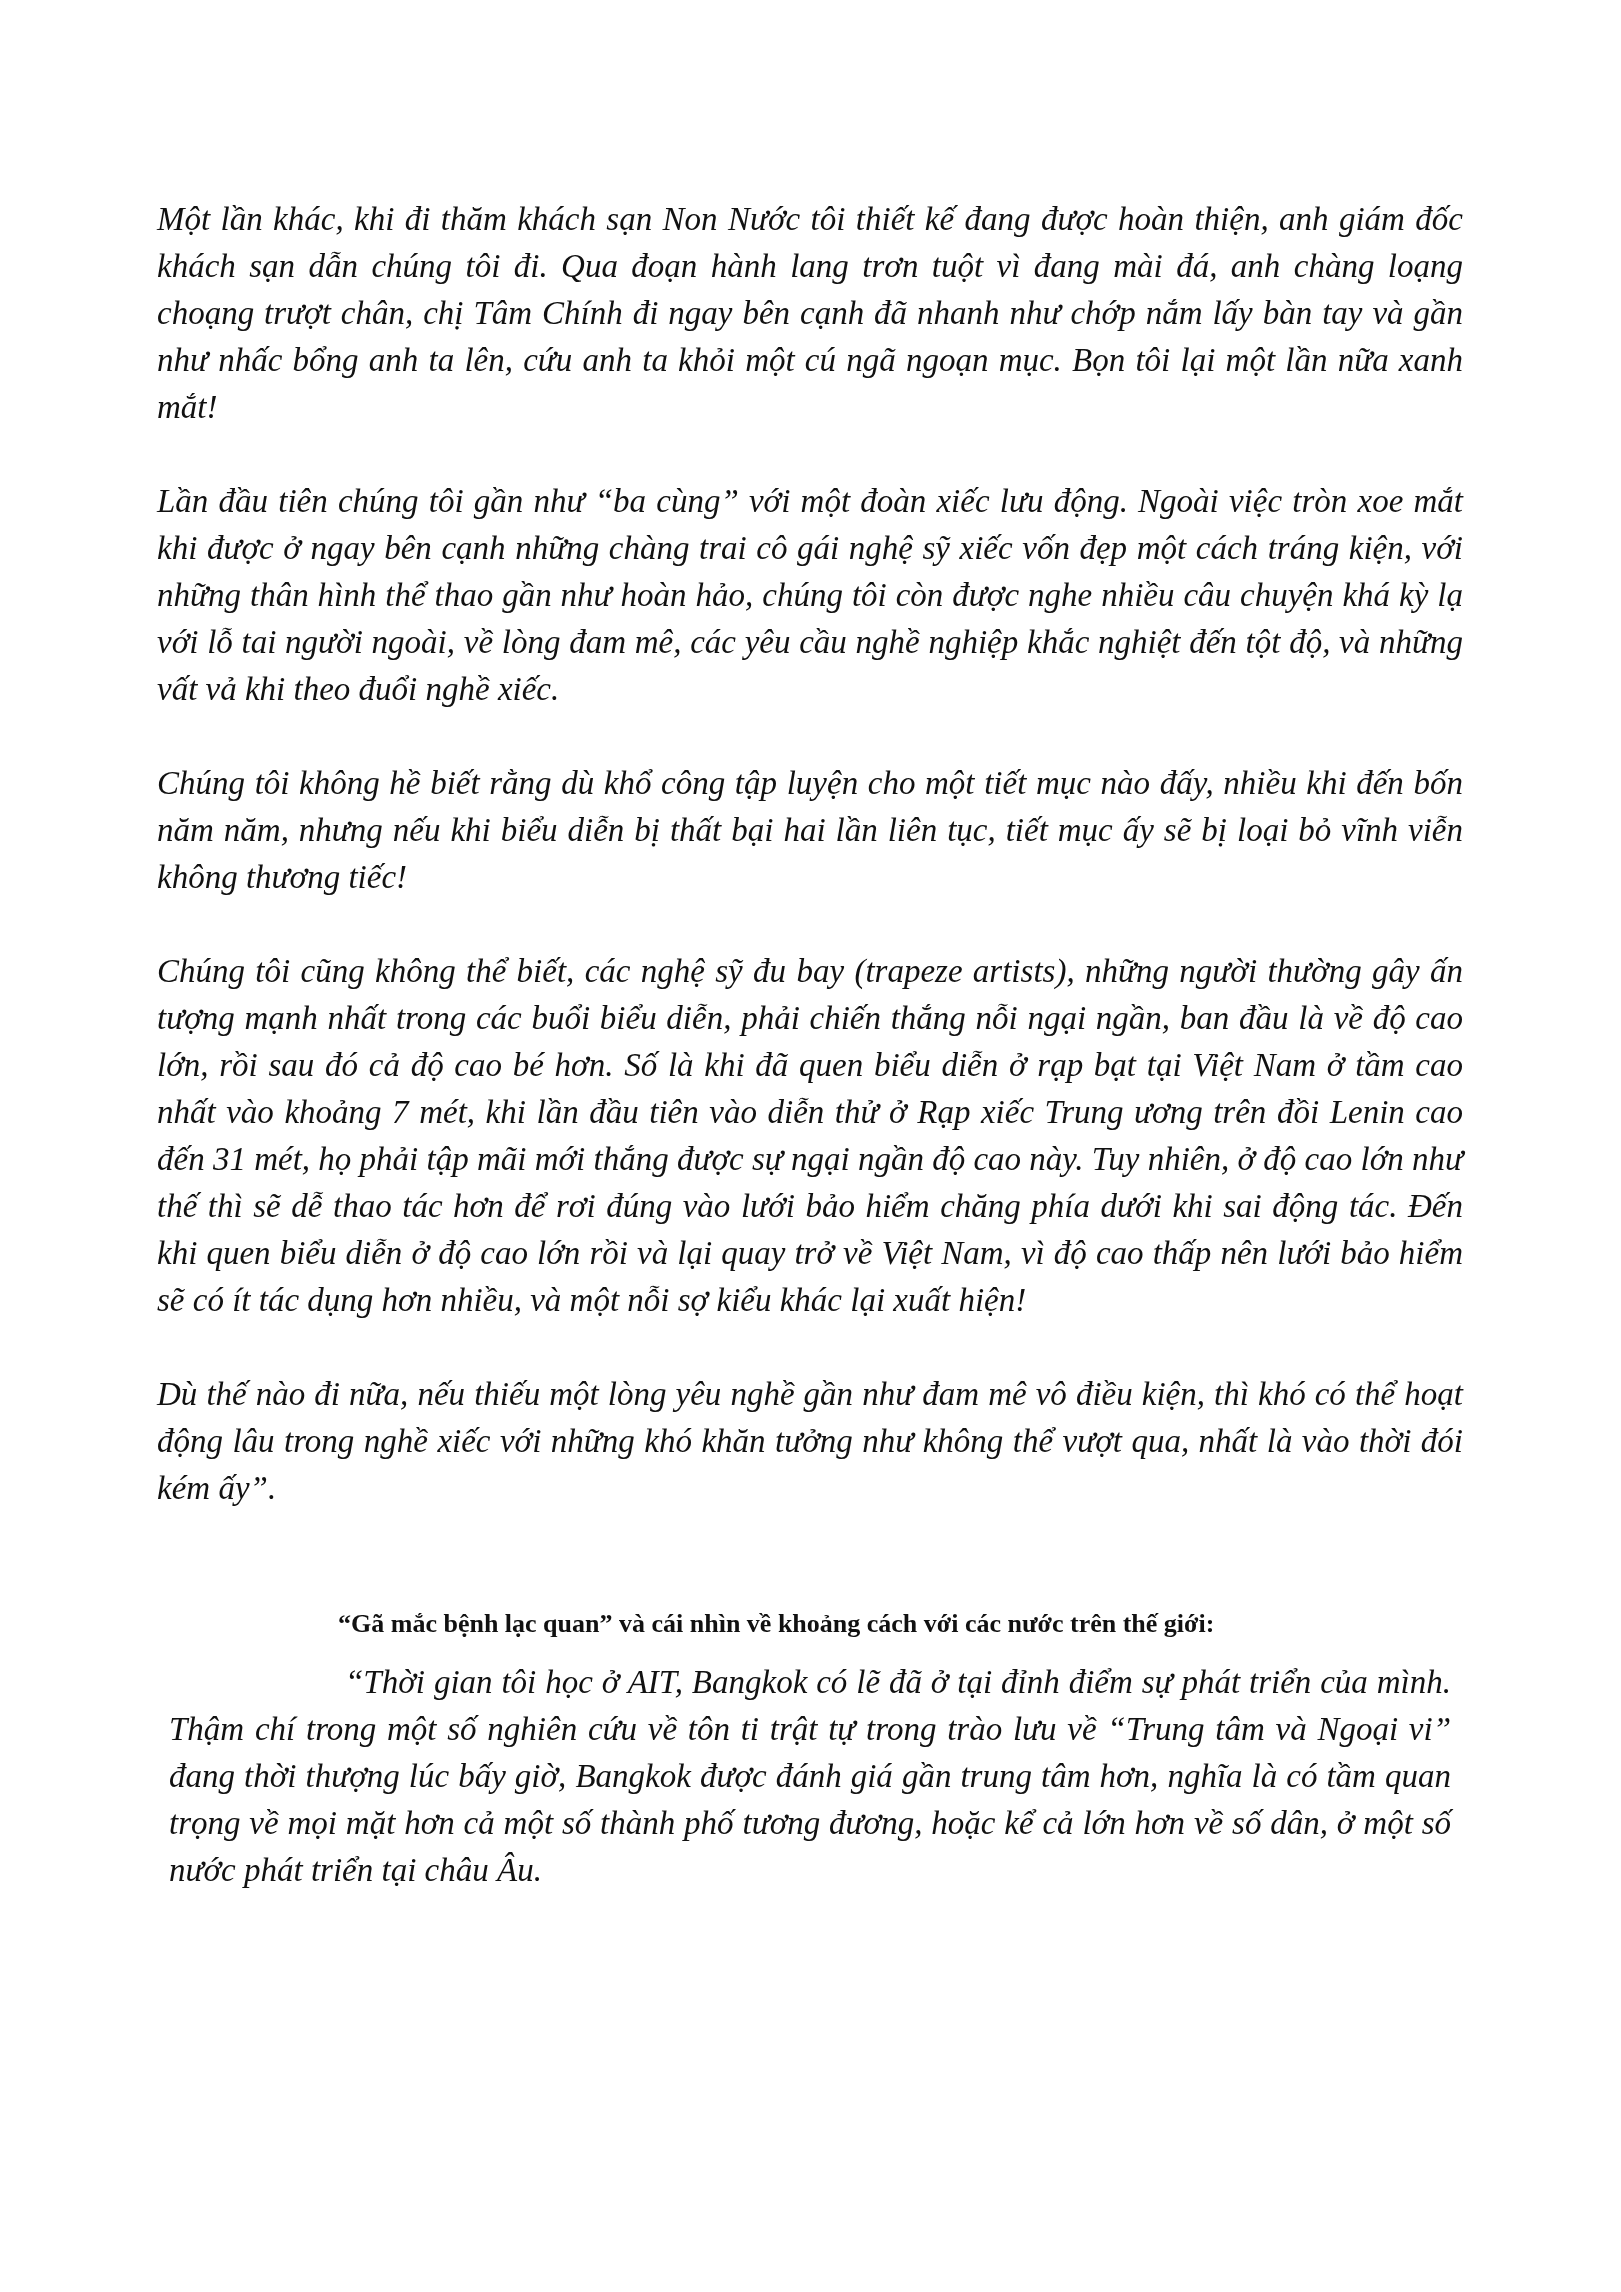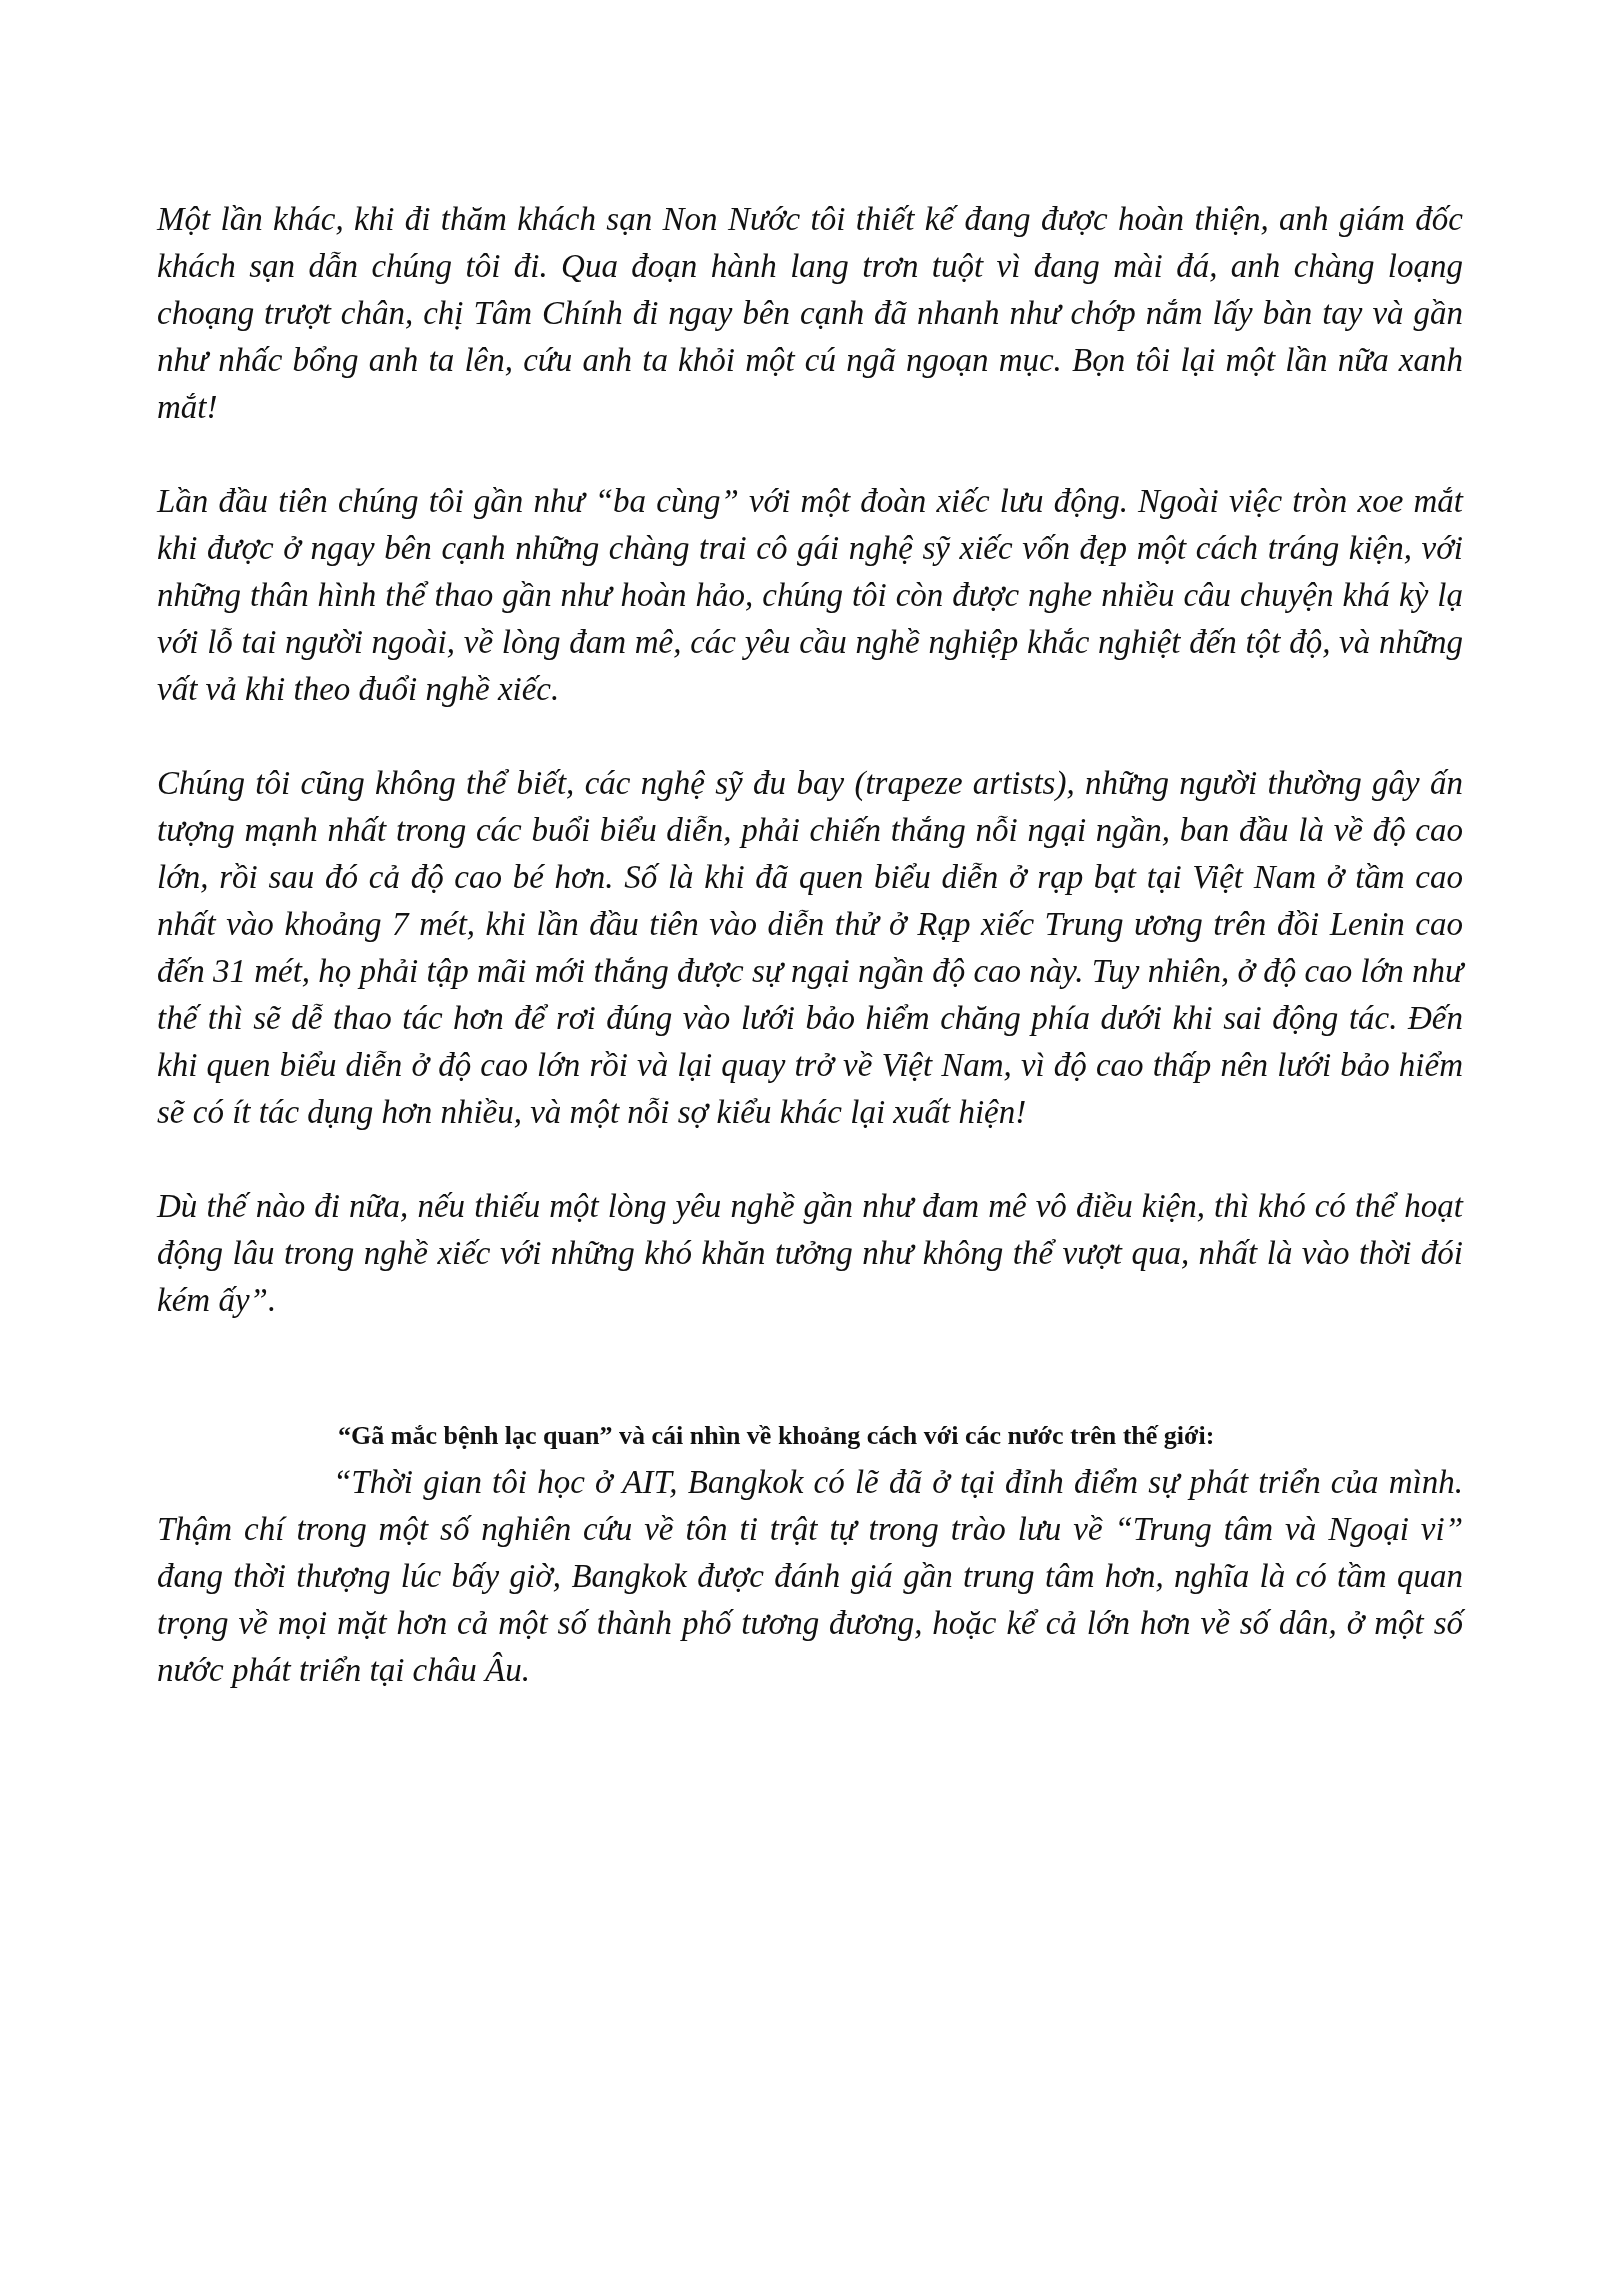--- a/index.html
+++ b/index.html
@@ -33,21 +33,21 @@
   .section-heading {
     margin: 88px 0 0 0;
     font-style: normal;
     font-weight: bold;
     font-size: 26px;
     line-height: 47px;
     text-align: justify;
     text-indent: 181px;
   }
   .final-par {
-    margin: 0;
+    margin: 12px;
     font-style: italic;
     font-weight: normal;
     font-size: 33px;
     line-height: 47px;
     text-align: justify;
     text-indent: 176px;
   }
   .page-number {
     position: absolute;
     right: 167px;
@@ -58,20 +58,21 @@
     color: #111111;
   }
 </style>
 </head>
 <body>
 
 <main class="page">
   <section class="content">
     <p class="body-par">Một lần khác, khi đi thăm khách sạn Non Nước tôi thiết kế đang được hoàn thiện, anh giám đốc khách sạn dẫn chúng tôi đi. Qua đoạn hành lang trơn tuột vì đang mài đá, anh chàng loạng choạng trượt chân, chị Tâm Chính đi ngay bên cạnh đã nhanh như chớp nắm lấy bàn tay và gần như nhấc bổng anh ta lên, cứu anh ta khỏi một cú ngã ngoạn mục. Bọn tôi lại một lần nữa xanh mắt!</p>
     <p class="body-par">Lần đầu tiên chúng tôi gần như “ba cùng” với một đoàn xiếc lưu động. Ngoài việc tròn xoe mắt khi được ở ngay bên cạnh những chàng trai cô gái nghệ sỹ xiếc vốn đẹp một cách tráng kiện, với những thân hình thể thao gần như hoàn hảo, chúng tôi còn được nghe nhiều câu chuyện khá kỳ lạ với lỗ tai người ngoài, về lòng đam mê, các yêu cầu nghề nghiệp khắc nghiệt đến tột độ, và những vất vả khi theo đuổi nghề xiếc.</p>
+    <p class="body-par">Chúng tôi không hề biết rằng dù khổ công tập luyện cho một tiết mục nào đấy, nhiều khi đến bốn năm năm, nhưng nếu khi biểu diễn bị thất bại hai lần liên tục, tiết mục ấy sẽ bị loại bỏ vĩnh viễn không thương tiếc!</p>
     <p class="body-par">Chúng tôi cũng không thể biết, các nghệ sỹ đu bay (trapeze artists), những người thường gây ấn tượng mạnh nhất trong các buổi biểu diễn, phải chiến thắng nỗi ngại ngần, ban đầu là về độ cao lớn, rồi sau đó cả độ cao bé hơn. Số là khi đã quen biểu diễn ở rạp bạt tại Việt Nam ở tầm cao nhất vào khoảng 7 mét, khi lần đầu tiên vào diễn thử ở Rạp xiếc Trung ương trên đồi Lenin cao đến 31 mét, họ phải tập mãi mới thắng được sự ngại ngần độ cao này. Tuy nhiên, ở độ cao lớn như thế thì sẽ dễ thao tác hơn để rơi đúng vào lưới bảo hiểm chăng phía dưới khi sai động tác. Đến khi quen biểu diễn ở độ cao lớn rồi và lại quay trở về Việt Nam, vì độ cao thấp nên lưới bảo hiểm sẽ có ít tác dụng hơn nhiều, và một nỗi sợ kiểu khác lại xuất hiện!</p>
     <p class="body-par">Dù thế nào đi nữa, nếu thiếu một lòng yêu nghề gần như đam mê vô điều kiện, thì khó có thể hoạt động lâu trong nghề xiếc với những khó khăn tưởng như không thể vượt qua, nhất là vào thời đói kém ấy”.</p>
     <h2 class="section-heading">“Gã mắc bệnh lạc quan” và cái nhìn về khoảng cách với các nước trên thế giới:</h2>
     <p class="final-par">“Thời gian tôi học ở AIT, Bangkok có lẽ đã ở tại đỉnh điểm sự phát triển của mình. Thậm chí trong một số nghiên cứu về tôn ti trật tự trong trào lưu về “Trung tâm và Ngoại vi” đang thời thượng lúc bấy giờ, Bangkok được đánh giá gần trung tâm hơn, nghĩa là có tầm quan trọng về mọi mặt hơn cả một số thành phố tương đương, hoặc kể cả lớn hơn về số dân, ở một số nước phát triển tại châu Âu.</p>
   </section>
   <div class="page-number">9</div>
 </main>
 
 
 </body></html>

